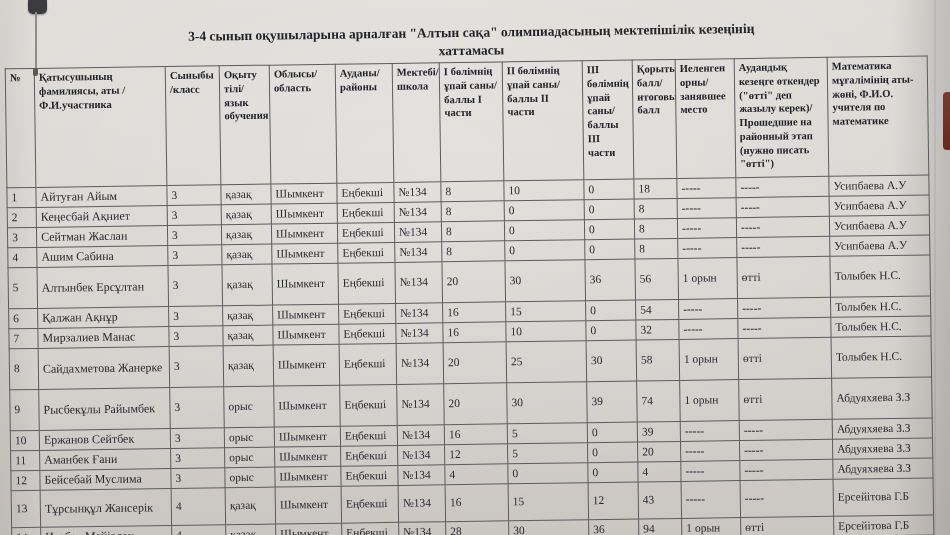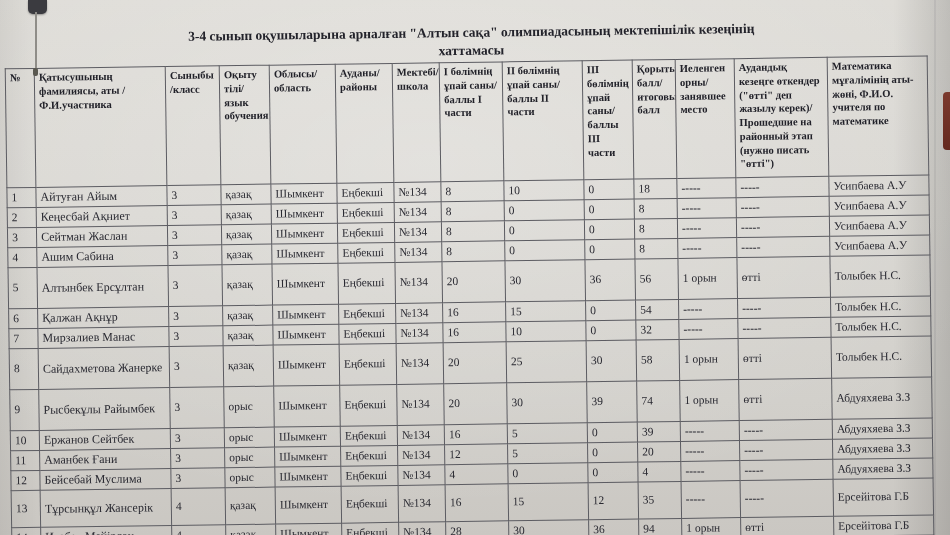--- a/index.html
+++ b/index.html
@@ -290,21 +290,21 @@
             <td class="num">13</td>
             <td class="name-cell">Тұрсынқұл Жансерік</td>
             <td class="num">4</td>
             <td>қазақ</td>
             <td>Шымкент</td>
             <td>Еңбекші</td>
             <td>№134</td>
             <td class="num">16</td>
             <td class="num">15</td>
             <td class="num">12</td>
-            <td class="num">35</td>
+            <td class="num">43</td>
             <td>-----</td>
             <td>-----</td>
             <td>Ерсейітова Г.Б</td>
           </tr>
           <tr class="norm">
             <td class="num">14</td>
             <td class="name-cell">Исабек Мейірлан</td>
             <td class="num">4</td>
             <td>қазақ</td>
             <td>Шымкент</td>

